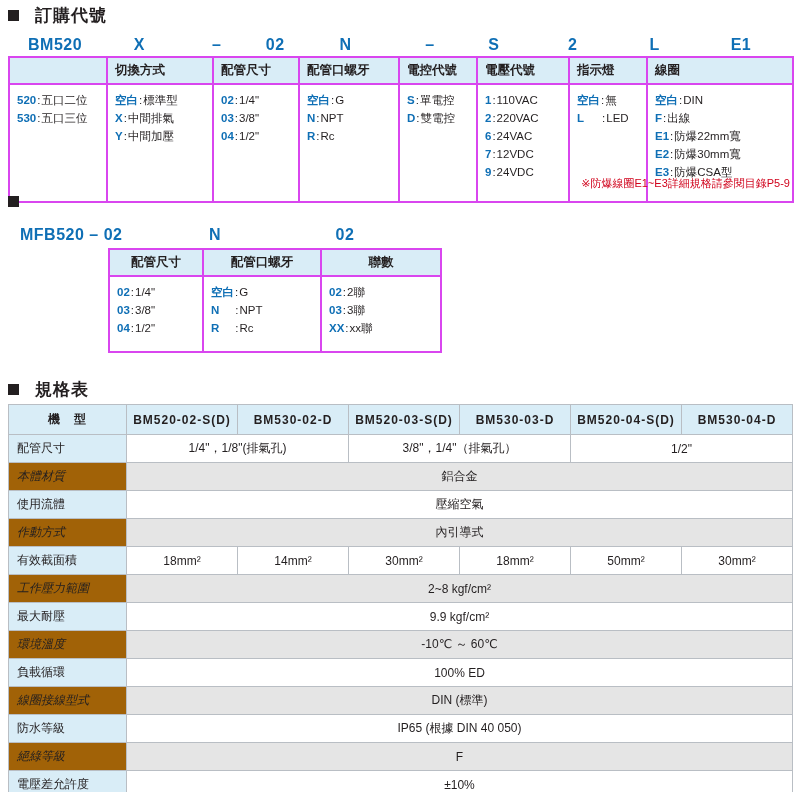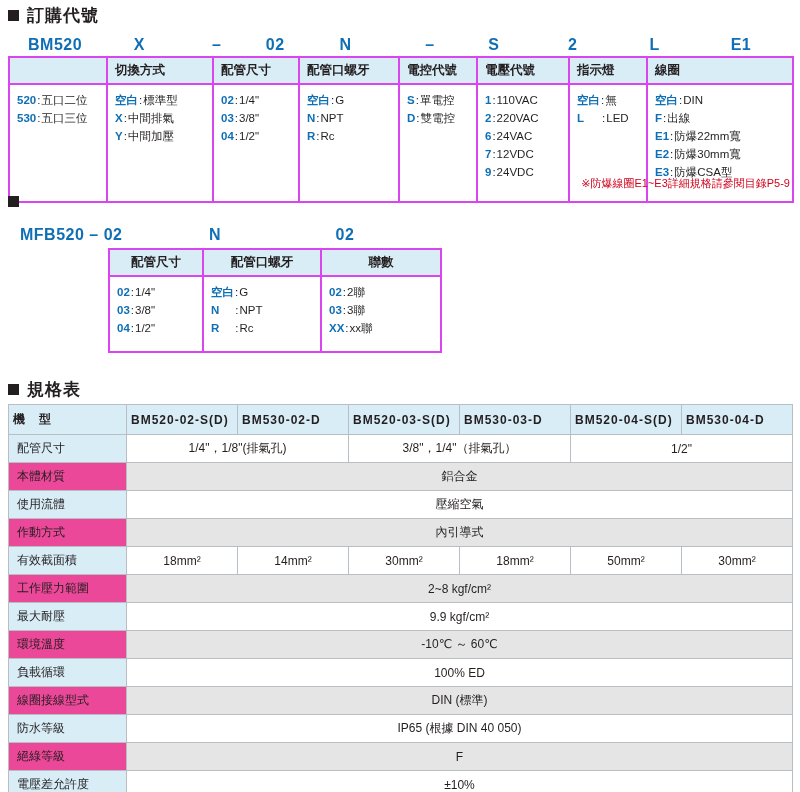--- a/index.html
+++ b/index.html
@@ -4,21 +4,21 @@
 <style>
   html,body{margin:0;padding:0;}
   body{
     width:800px;height:792px;background:#ffffff;
     font-family:"Liberation Sans","DejaVu Sans",sans-serif;
     font-size:12px;color:#231f20;overflow:hidden;
   }
   .page{position:relative;width:800px;height:792px;}
 
   
-  .sec-head{display:flex;align-items:center;gap:8px;}
+  .sec-head{display:flex;align-items:center;gap:16px;}
   .sec-head .sq{width:11px;height:11px;background:#231f20;display:inline-block;}
   .sec-head .txt{font-size:17px;font-weight:bold;color:#231f20;letter-spacing:1px;}
 
   
   .code-row{display:flex;align-items:flex-end;color:#0f6fb5;font-weight:bold;}
   .code-row .cell{font-size:16px;letter-spacing:0.5px;text-align:left;margin-left:20px;}
 
   
   table{border-collapse:collapse;}
   .otab{width:100%;table-layout:fixed;}
@@ -27,25 +27,25 @@
     padding:4px 7px;border-bottom:1px solid #9aa0a6;text-align:left;}
   .line{display:flex;align-items:flex-start;margin:3px 0;font-size:11.5px;line-height:15px;}
   .line .k{color:#0f6fb5;font-weight:bold;white-space:nowrap;}
   .line .sep{color:#231f20;padding:0 1px;}
   .line .v{color:#231f20;}
   .note{color:#d0021b;font-size:11px;text-align:right;}
 
   
   .stab{width:100%;table-layout:fixed;border-collapse:collapse;}
   .stab th,.stab td{border:1px solid #b9bec4;font-size:12px;color:#231f20;}
-  .stab th{background:#d9edf7;font-weight:bold;padding:6px 4px;text-align:left;letter-spacing:1px;}
+  .stab th{background:#d9edf7;font-weight:bold;padding:6px 4px;text-align:center;letter-spacing:1px;}
   .stab td.rh{background:#d9edf7;padding:5px 8px;text-align:left;font-weight:normal;}
   .stab td.val{text-align:center;padding:5px 4px;}
   .stab tr.alt td.val{background:#e5e5e5;}
-  .stab tr.alt td.rh{background:#ec4899;}
+  .stab tr.alt td.rh{background:#a16207;font-style:italic;}
   .big{font-size:13px;}
 </style>
 </head>
 <body>
 
 <div class="page">
 
   <div style="position:absolute;left:8px;top:4px;" class="sec-head">
     <span class="sq"></span>
     <span class="txt">訂購代號</span>

